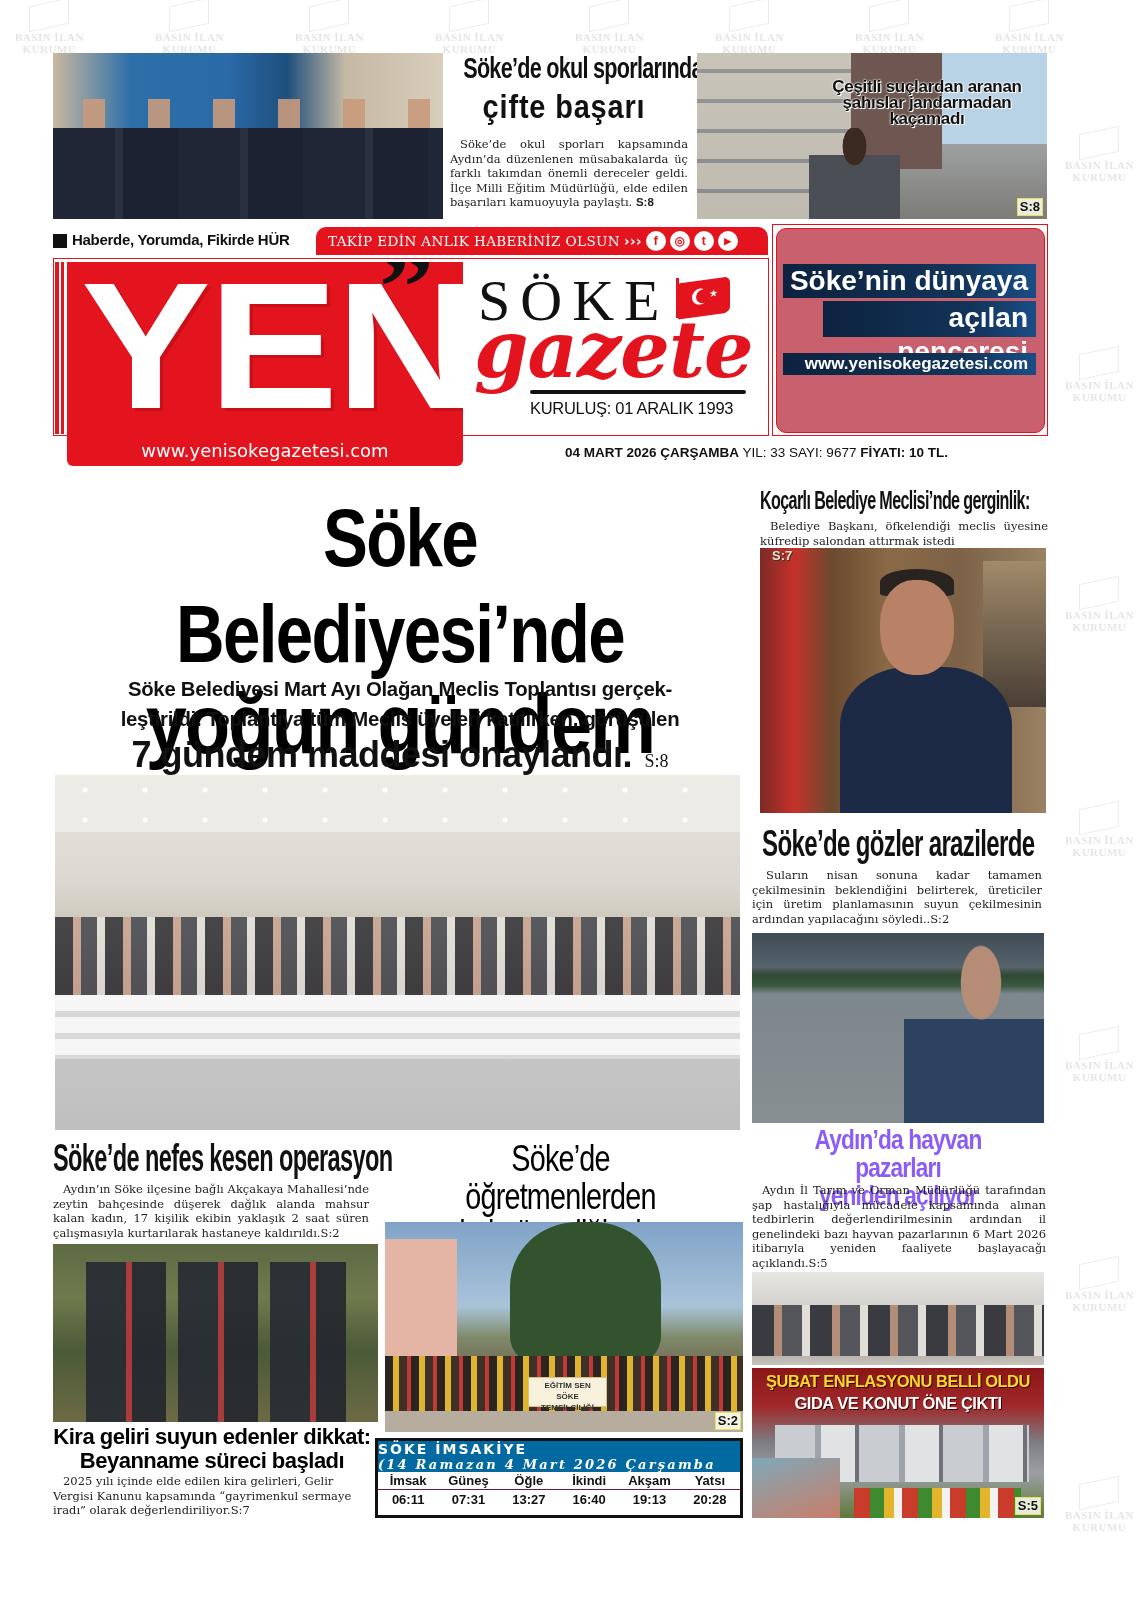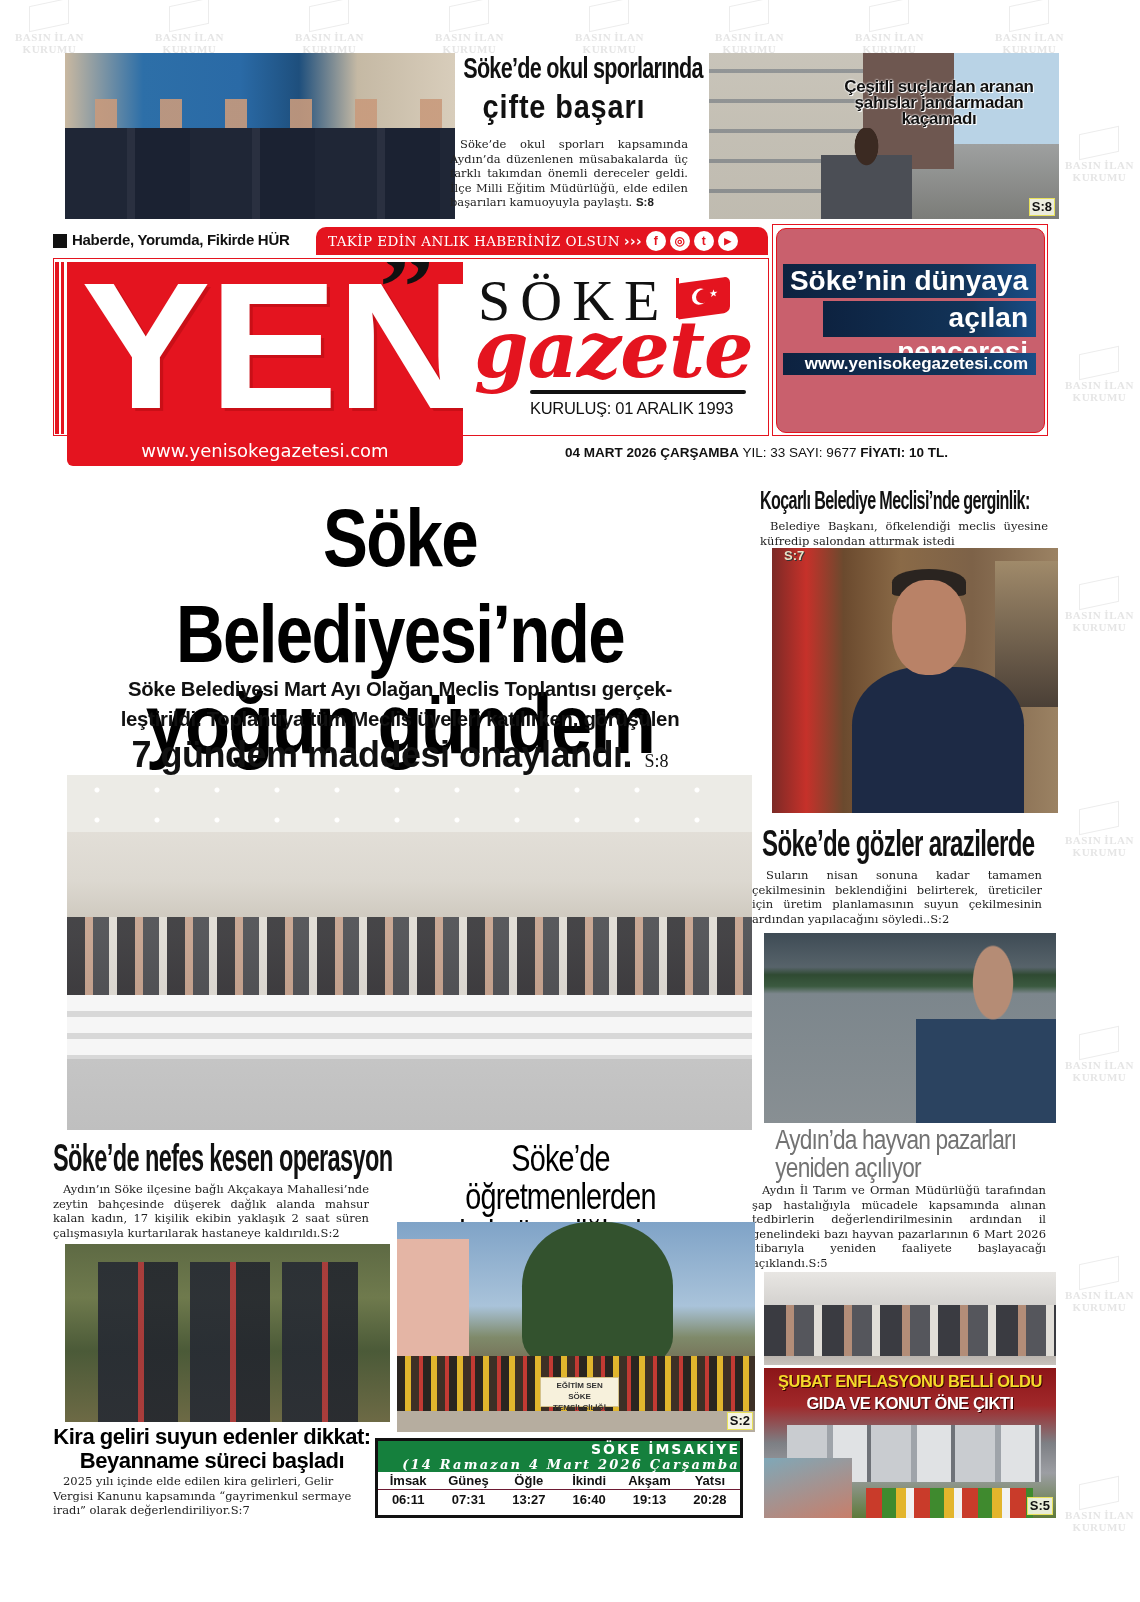--- a/index.html
+++ b/index.html
@@ -1,18 +1,18 @@
 <!DOCTYPE html>
 <html><head>
 <meta charset="utf-8">
 <style>
   * { box-sizing: border-box; margin: 0; padding: 0; }
   body { width: 1140px; height: 1602px; background: #ffffff; position: relative; overflow: hidden; font-family: "Liberation Serif", serif; color: #111; }
   .abs { position: absolute; }
-  .photo { position: absolute; overflow: hidden; margin-left: 12px; }
+  .photo { position: absolute; overflow: hidden; }
   .cond { font-family: "Liberation Sans", sans-serif; font-weight: bold; transform-origin: left top; white-space: nowrap; letter-spacing: -1px; }
   .body-text { font-family: "DejaVu Serif", serif; font-size: 11.5px; line-height: 14.6px; color: #222; text-align: justify; }
   .pg { font-family: "Liberation Sans", sans-serif; font-weight: bold; }
   .watermark { position: absolute; color: rgba(180,180,180,0.35); font-family: Liberation Serif, serif; font-weight: bold; font-size: 11px; text-align: center; line-height: 12px; pointer-events: none; letter-spacing: 0.5px; }
   .wm-box { width: 40px; height: 26px; border: 1px solid rgba(200,200,200,0.35); margin: 0 auto 3px; transform: skewY(-12deg); }
 
   
   .ph-sports { background: linear-gradient(90deg,#c9b8a0 0%,#2d6fa8 20%,#2a6aa6 45%,#1e4f7d 60%,#c5b9a4 75%,#d8cdbb 100%); }
   .ph-sports .shirts { position:absolute; bottom:0; left:0; right:0; height:55%; background: repeating-linear-gradient(90deg,#1f2636 0 62px,#2a3040 62px 70px,#1b2232 70px 125px); }
   .ph-sports .faces { position:absolute; top:28%; left:0; right:0; height:20%; background: repeating-linear-gradient(90deg,transparent 0 30px,#c89a7c 30px 52px,transparent 52px 65px); opacity:0.9; }
@@ -60,21 +60,21 @@
   .soke-word { font-family:"Liberation Serif", serif; font-size:58px; letter-spacing:10px; color:#111; }
   .gazete-word { font-family:"DejaVu Serif", serif; font-size:78px; color:#e4141f; font-weight:bold; letter-spacing:-1px; font-style:italic; }
   .kurulus { font-family:"Liberation Sans", sans-serif; font-size:16.5px; color:#111; letter-spacing:-0.3px; }
   .site-bar { background:#e4141f; color:#fff; font-family:"DejaVu Sans", sans-serif; font-size:18px; text-align:center; border-radius:0 0 6px 6px; }
   .issue-line { font-family:"Liberation Sans", sans-serif; font-size:13.5px; color:#111; }
   .promo { background:#c9606d; border-radius:10px; border:1px solid #e4141f; }
   .promo-line { position:absolute; left:6px; right:8px; background:linear-gradient(90deg,#0d2240 0%,#123459 70%,#1a4d86 100%); color:#fff; font-family:"Liberation Sans", sans-serif; font-weight:bold; text-align:right; padding-right:8px; }
 
   
   .imsak { background:#fff; border:3px solid #111; }
-  .imsak-head { background:#15803d; color:#fff; text-align:right; }
+  .imsak-head { background:#0369a1; color:#fff; text-align:left; }
   .imsak-title { font-family:"DejaVu Sans", sans-serif; font-weight:bold; font-size:14px; letter-spacing:2px; line-height:16px; }
   .imsak-sub { font-family:"DejaVu Serif", serif; font-style:italic; font-weight:bold; font-size:13px; letter-spacing:2.2px; line-height:15px; }
   .imsak-grid { display:grid; grid-template-columns: repeat(6, 1fr); text-align:center; font-family:"Liberation Sans", sans-serif; font-size:13px; }
   .imsak-grid .hd { font-weight:bold; color:#111; border-bottom:1px solid #6d1a33; padding:1px 0; }
   .imsak-grid .tm { color:#111; font-weight:bold; padding:2px 0; }
 </style>
 </head>
 <body>
 
 <div class="watermark" style="left:15px;top:2px;"><div class="wm-box"></div><span>BASIN İLAN</span><br><span>KURUMU</span></div>
@@ -194,21 +194,21 @@
     <div class="face"></div>
   <div style="position:absolute;left:12px;top:0;font:bold 13px 'Liberation Sans',sans-serif;color:#e8e3c8;text-shadow:1px 1px 0 #333;">S:7</div>
 </div>
 
 <div class="abs cond" style="left:762px;top:822px;font-size:37px;line-height:44px;transform:scaleX(0.65);">Söke’de gözler arazilerde</div>
 <div class="abs body-text" style="left:752px;top:868px;width:290px;text-indent:14px;">Suların nisan sonuna kadar tamamen çekilmesinin beklendiğini belirterek, üreticiler için üretim planlamasının suyun çekilmesinin ardından yapılacağını söyledi..S:2</div>
 <div class="photo ph-arazi" style="left:752px;top:933px;width:292px;height:190px;">
   <div class="man"></div>
 </div>
 
-<div class="abs" style="left:752px;top:1126px;width:292px;text-align:left;font-family:'Liberation Sans',sans-serif;font-weight:normal;color:#737373;">
+<div class="abs" style="left:752px;top:1126px;width:292px;text-align:center;font-family:'Liberation Sans',sans-serif;font-weight:bold;color:#8b5cf6;">
   <div style="font-size:27px;line-height:28px;letter-spacing:-1px;transform:scaleX(0.84);transform-origin:center;">Aydın’da hayvan pazarları</div>
   <div style="font-size:27px;line-height:28px;letter-spacing:-1px;transform:scaleX(0.84);transform-origin:center;">yeniden açılıyor</div>
 </div>
 <div class="abs body-text" style="left:752px;top:1183px;width:294px;text-indent:10px;">Aydın İl Tarım ve Orman Müdürlüğü tarafından şap hastalığıyla mücadele kapsamında alınan tedbirlerin değerlendirilmesinin ardından il genelindeki bazı hayvan pazarlarının 6 Mart 2026 itibarıyla yeniden faaliyete başlayacağı açıklandı.S:5</div>
 <div class="photo ph-meeting" style="left:752px;top:1272px;width:292px;height:93px;">
   <div class="people"></div>
 </div>
 <div class="photo ph-inflation" style="left:752px;top:1368px;width:292px;height:150px;">
   <div class="bldgs"></div>
     <div class="money"></div>

